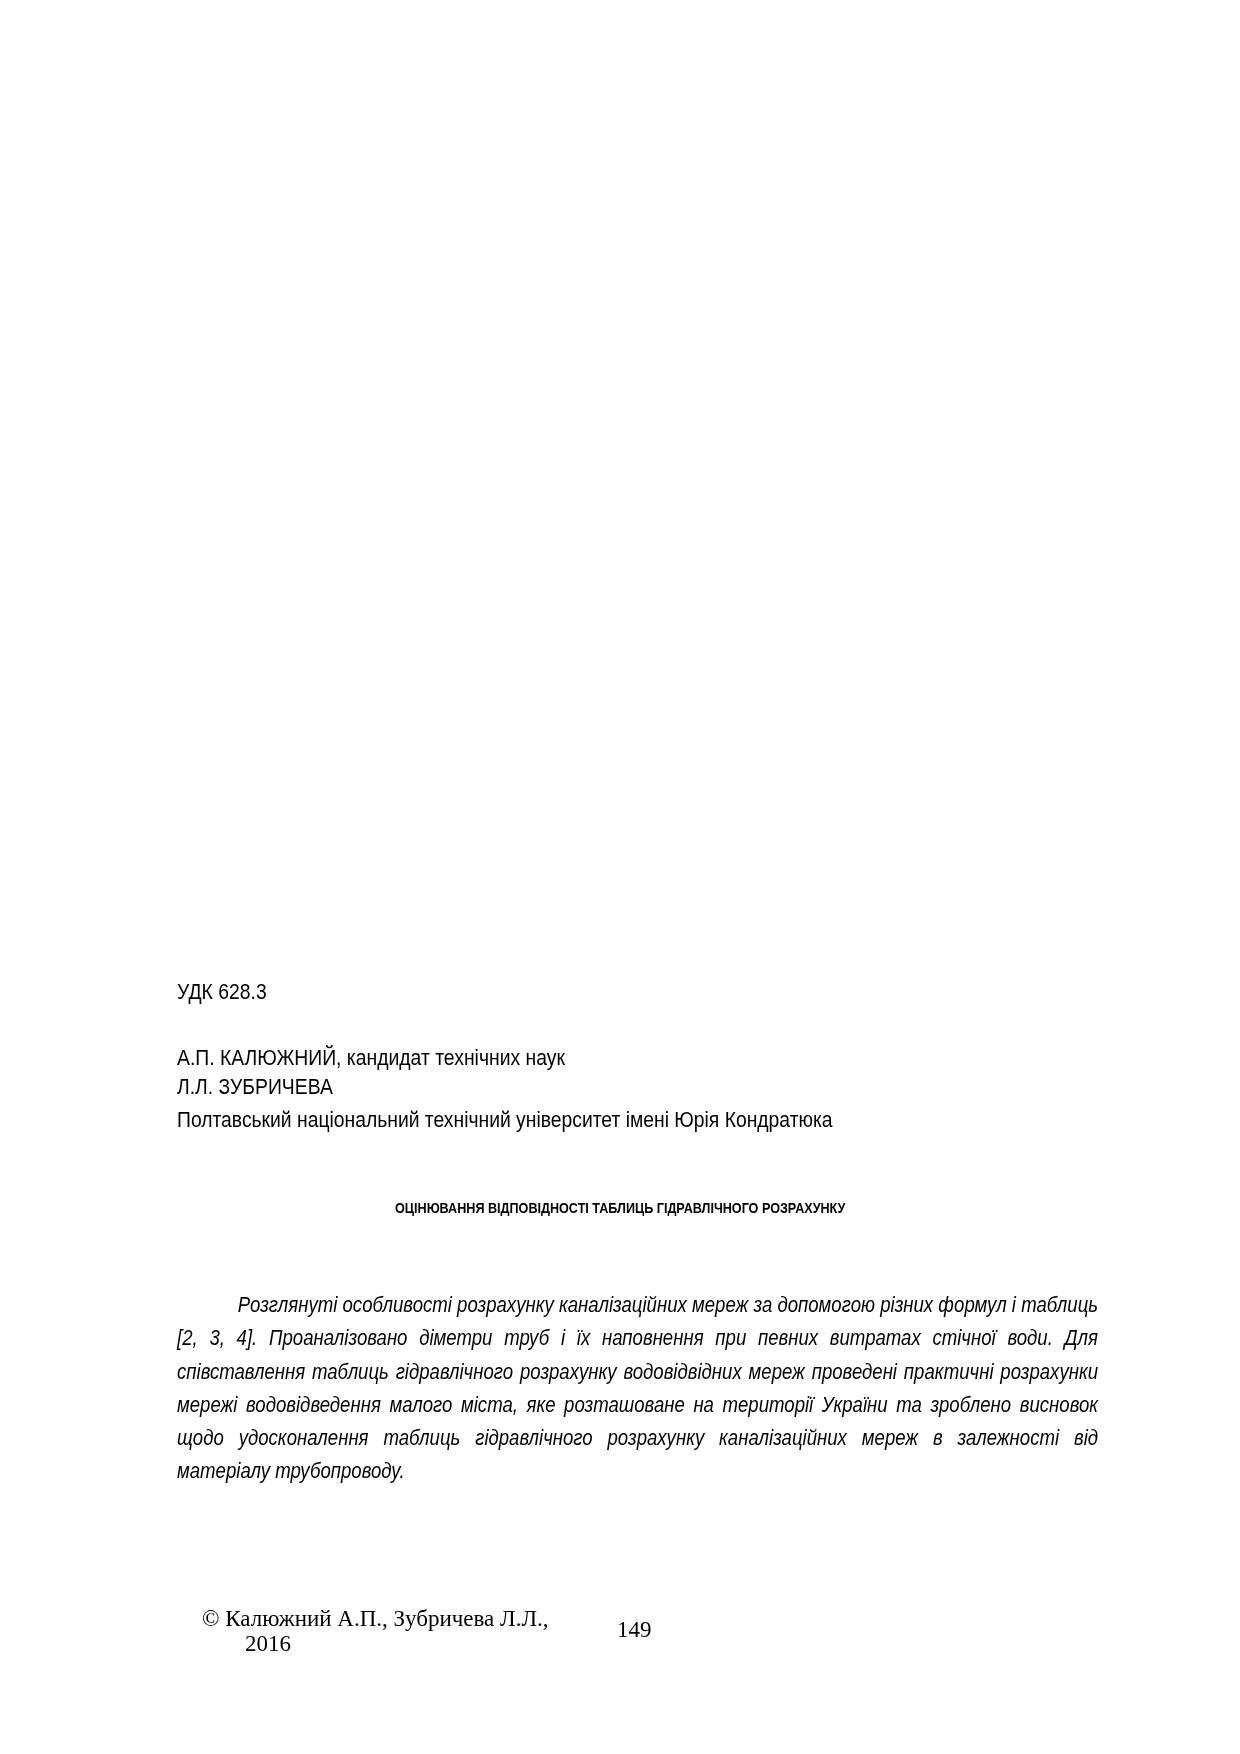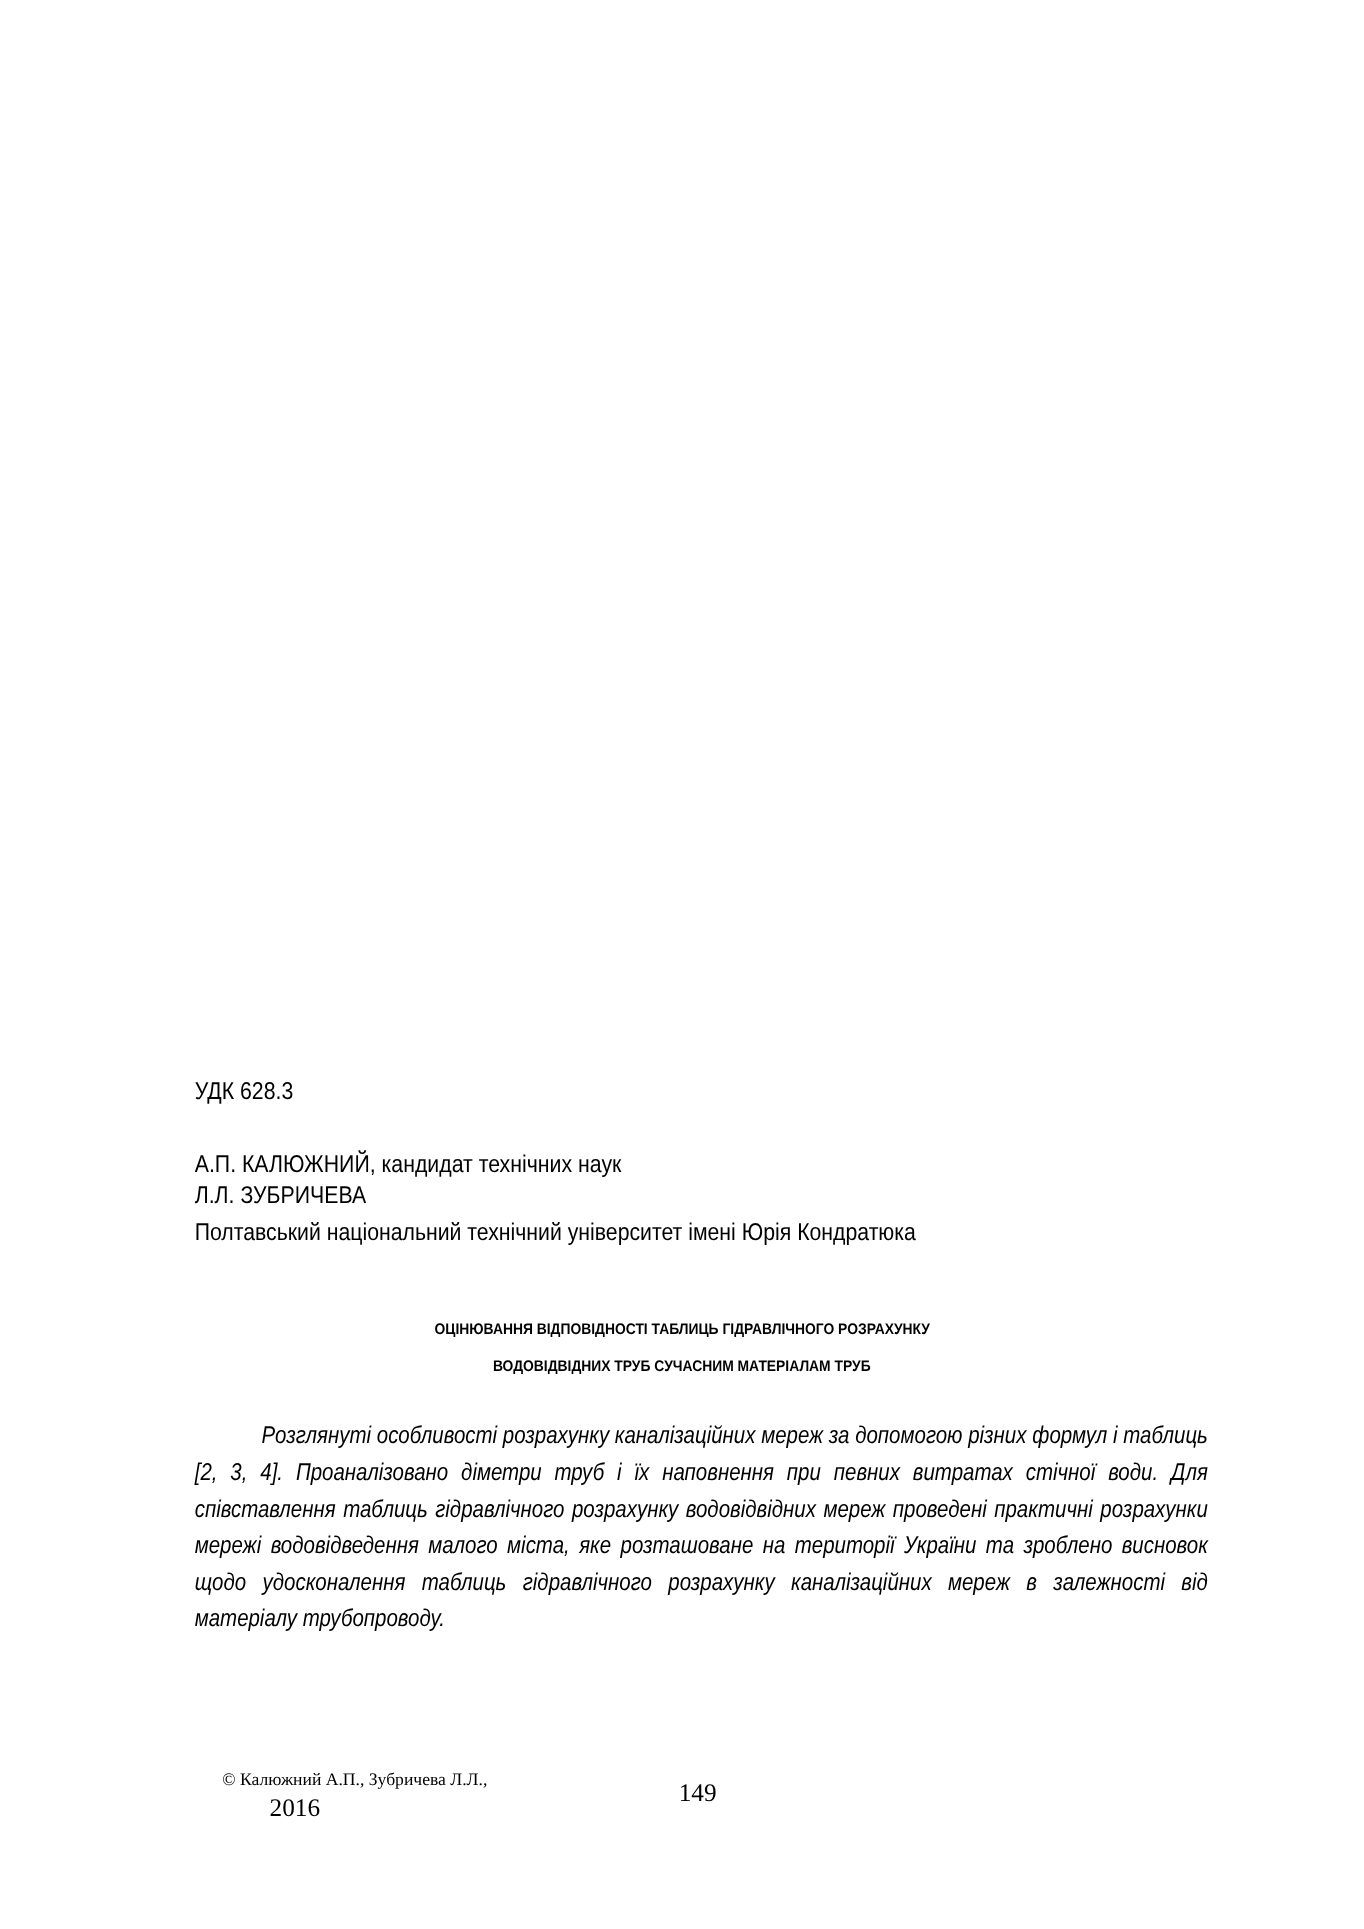--- a/index.html
+++ b/index.html
@@ -82,21 +82,21 @@
       text-align: justify;
       text-indent: 72px;
       transform: scaleX(0.845);
       transform-origin: left top;
     }
     .footer-copyright {
       position: absolute;
       left: 202px;
       top: 1606px;
       font-family: "Liberation Serif", serif;
-      font-size: 16px;
+      font-size: 23px;
       line-height: 25px;
       white-space: nowrap;
     }
     .footer-year {
       position: absolute;
       left: 229px;
       top: 1631px;
       font-family: "Liberation Serif", serif;
       font-size: 23px;
       line-height: 25px;
@@ -119,23 +119,20 @@
   <div class="udc">УДК 628.3</div>
 
   <div class="author author-1">А.П. КАЛЮЖНИЙ, кандидат технічних наук</div>
   <div class="author author-2">Л.Л. ЗУБРИЧЕВА</div>
 
   <div class="affiliation">Полтавський національний технічний університет імені Юрія Кондратюка</div>
 
   <div class="title title-line-1">
     <span>ОЦІНЮВАННЯ ВІДПОВІДНОСТІ ТАБЛИЦЬ ГІДРАВЛІЧНОГО РОЗРАХУНКУ</span>
   </div>
-  <div class="title title-line-2">
-    <span>ВОДОВІДВІДНИХ ТРУБ СУЧАСНИМ МАТЕРІАЛАМ ТРУБ</span>
-  </div>
 
   <p class="abstract" style="margin:0;">Розглянуті особливості розрахунку каналізаційних мереж за допомогою різних формул і таблиць [2, 3, 4]. Проаналізовано діметри труб і їх наповнення при певних витратах стічної води. Для співставлення таблиць гідравлічного розрахунку водовідвідних мереж проведені практичні розрахунки мережі водовідведення малого міста, яке розташоване на території України та зроблено висновок щодо удосконалення таблиць гідравлічного розрахунку каналізаційних мереж в залежності від матеріалу трубопроводу.</p>
 
   <div class="footer-copyright">© Калюжний А.П., Зубричева Л.Л.,</div>
   <div class="footer-year">2016</div>
   <div class="page-number">149</div>
 
 </div>
 
 </body></html>

